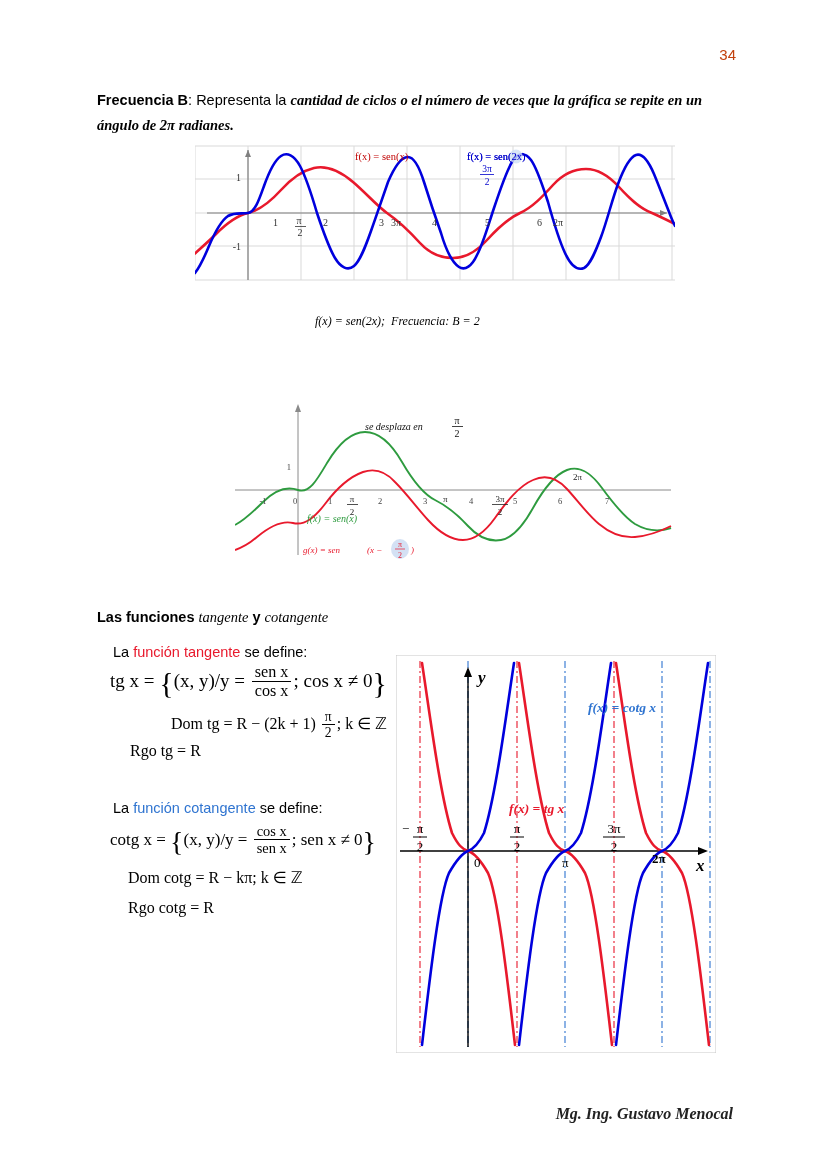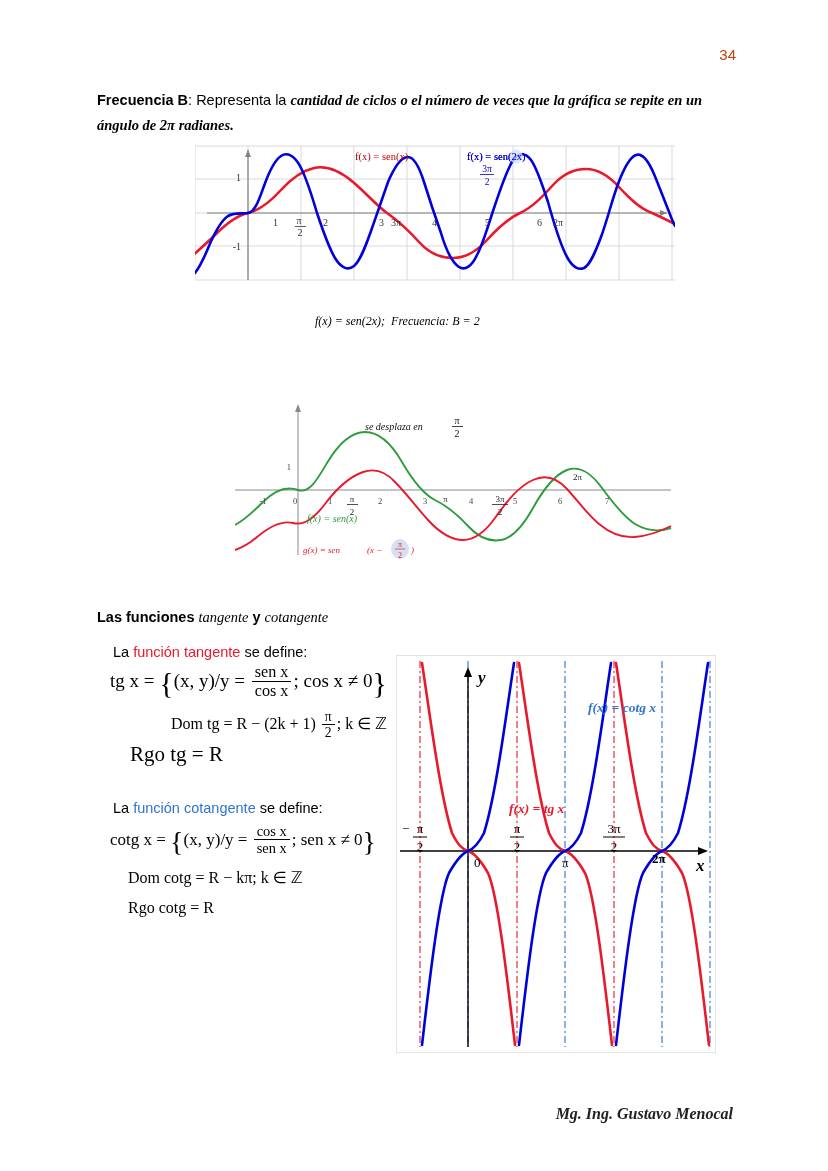--- a/index.html
+++ b/index.html
@@ -75,21 +75,21 @@
   .blue { color: #2f74d0; }
 
   .mathblock {
     position: absolute;
     font-family: "Liberation Serif", serif;
     color: #000;
     white-space: nowrap;
   }
   #m-tg-def   { top: 664px; left: 110px; font-size: 19px; }
   #m-tg-dom   { top: 710px; left: 130px; font-size: 16px; margin-left: 41px; }
-  #m-tg-rgo   { top: 742px; left: 130px; font-size: 21px; }
+  #m-tg-rgo   { top: 742px; left: 130px; font-size: 16px; }
   #txt-cotangente { top: 796px; left: 113px; font-size: 14.5px; }
   #m-cotg-def { top: 824px; left: 110px; font-size: 17px; }
   #m-cotg-dom { top: 868px; left: 128px; font-size: 16px; }
   #m-cotg-rgo { top: 899px; left: 128px; font-size: 16px; }
 
   .frac {
     display: inline-block;
     vertical-align: middle;
     text-align: left;
     font-size: 0.85em;

